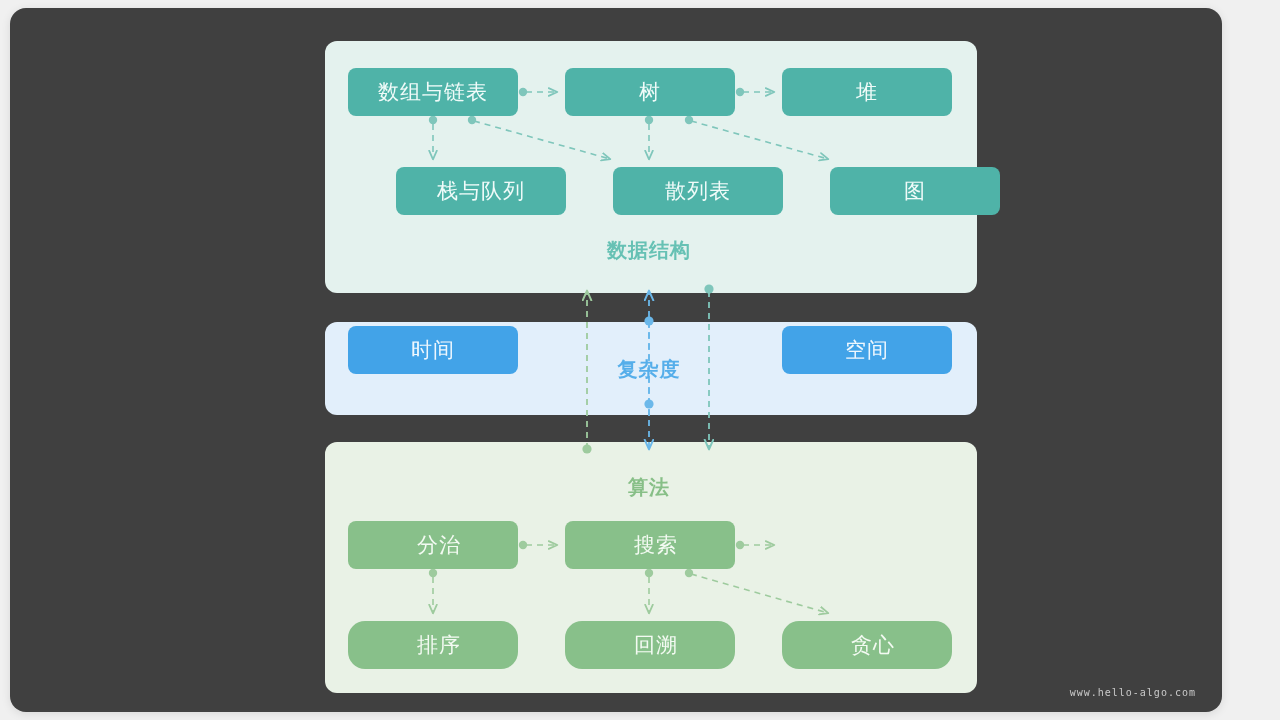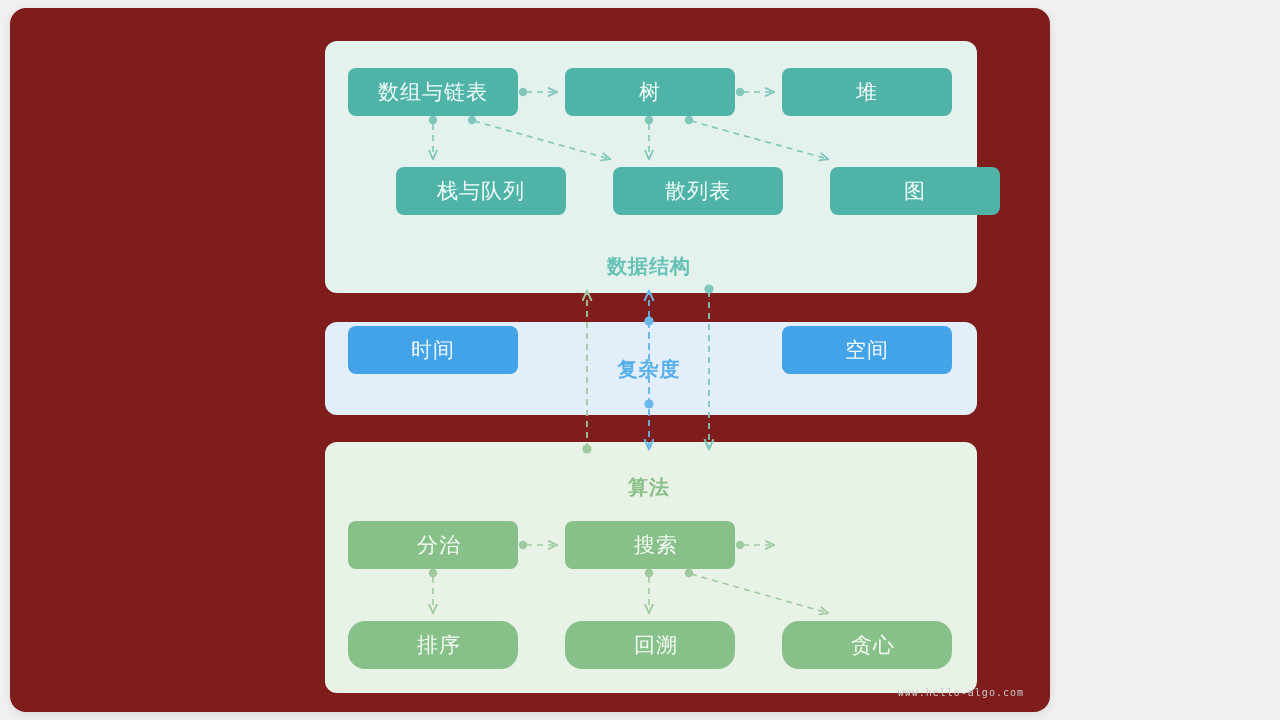--- a/index.html
+++ b/index.html
@@ -8,23 +8,23 @@
     width: 1280px;
     height: 720px;
     background: #f0f0f0;
     font-family: "Liberation Sans", sans-serif;
     overflow: hidden;
   }
   #canvas {
     position: absolute;
     left: 10px;
     top: 8px;
-    width: 1040px;
+    width: 1212px;
     height: 704px;
-    background: #7f1d1d;
+    background: #404040;
     border-radius: 16px;
     box-shadow: 0 2px 10px rgba(0,0,0,0.10);
     overflow: hidden;
   }
   .panel {
     position: absolute;
     border-radius: 12px;
   }
   #panel-ds  { left: 315px; top: 33px;  width: 652px; height: 252px; background: #e4f2ee; }
   #panel-cx  { left: 315px; top: 314px; width: 652px; height: 93px;  background: #e2effb; }
@@ -58,21 +58,21 @@
 
   .section-title {
     position: absolute;
     font-size: 20px;
     font-weight: bold;
     letter-spacing: 1px;
     text-align: center;
     white-space: nowrap;
     transform: translateX(-50%);
   }
-  #title-ds  { left: 639px; top: 229px; color: #66c1b4; margin-top: 16px; }
+  #title-ds  { left: 639px; top: 229px; color: #66c1b4; }
   #title-cx  { left: 639px; top: 348px; color: #55aeea; }
   #title-alg { left: 639px; top: 466px; color: #87bf87; }
 
   #wires {
     position: absolute;
     left: 0; top: 0;
     width: 1260px; height: 704px;
     pointer-events: none;
   }
   #watermark {

